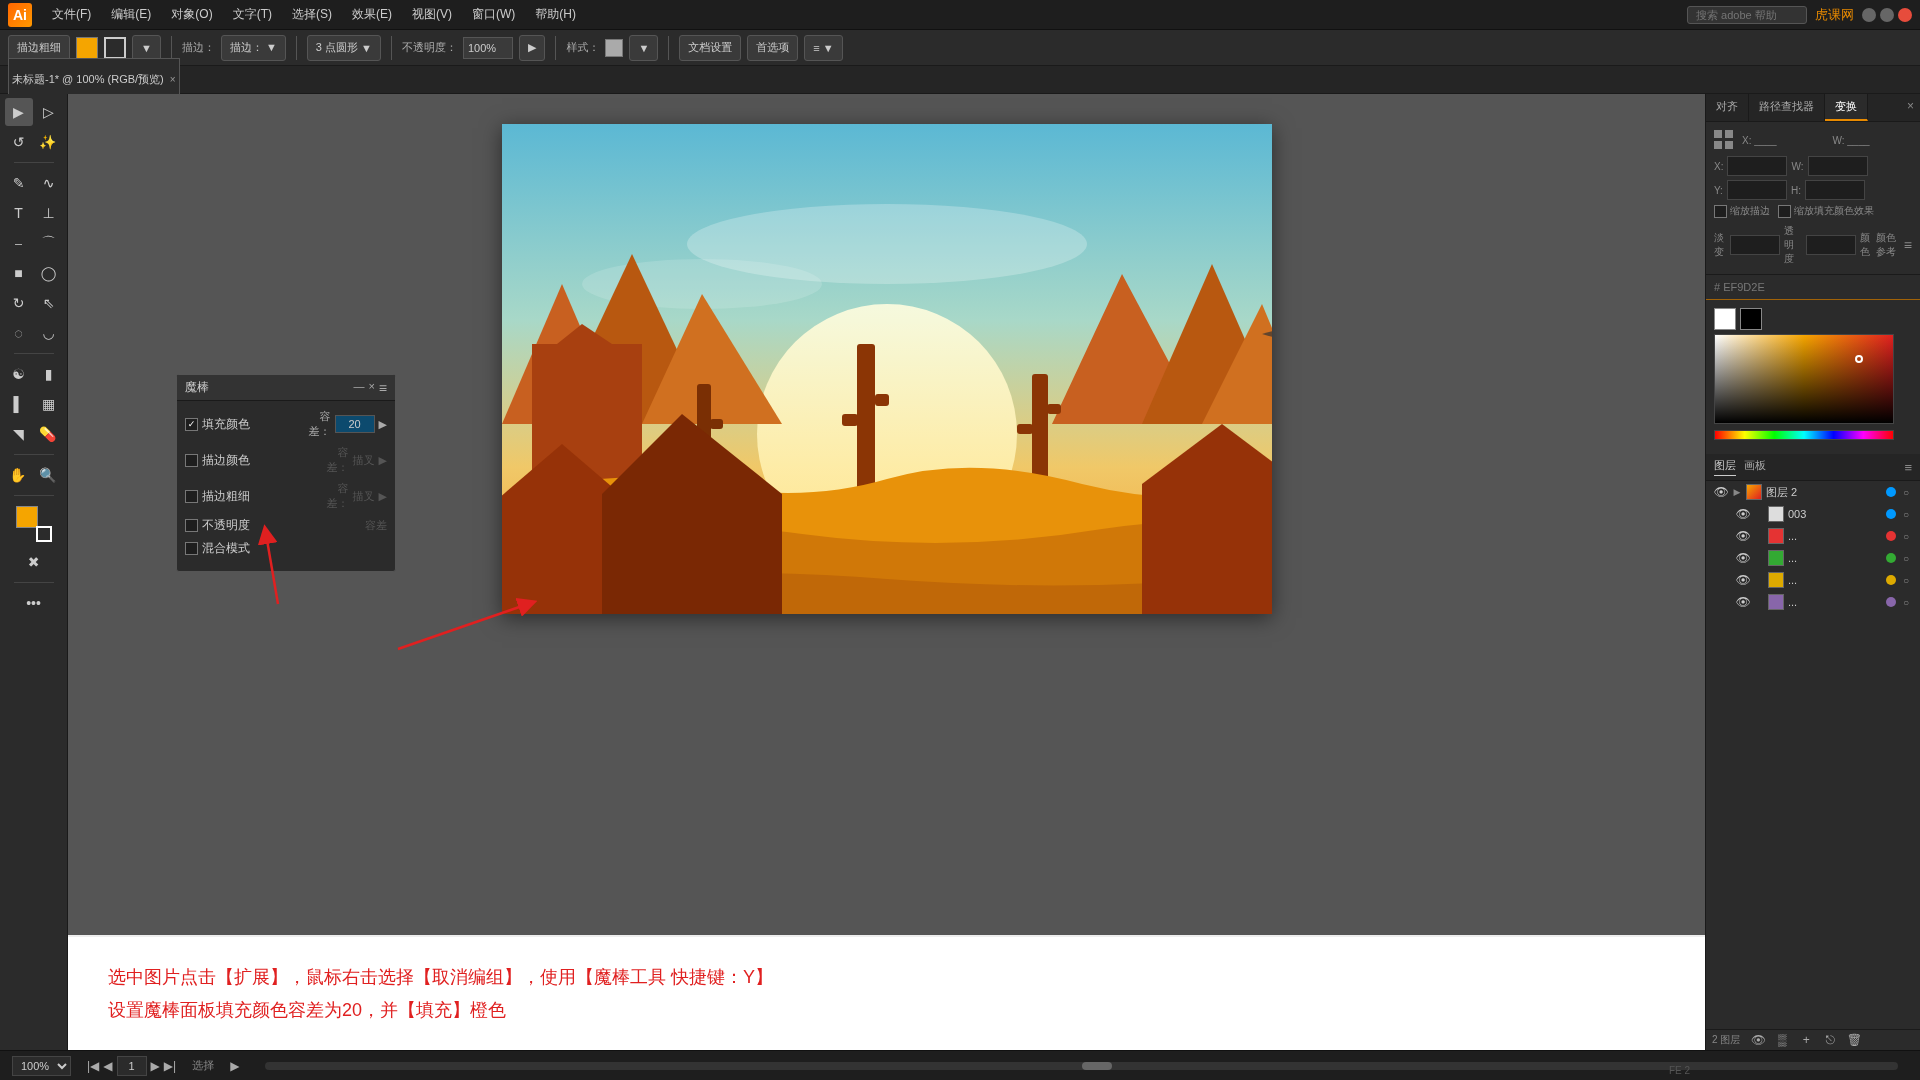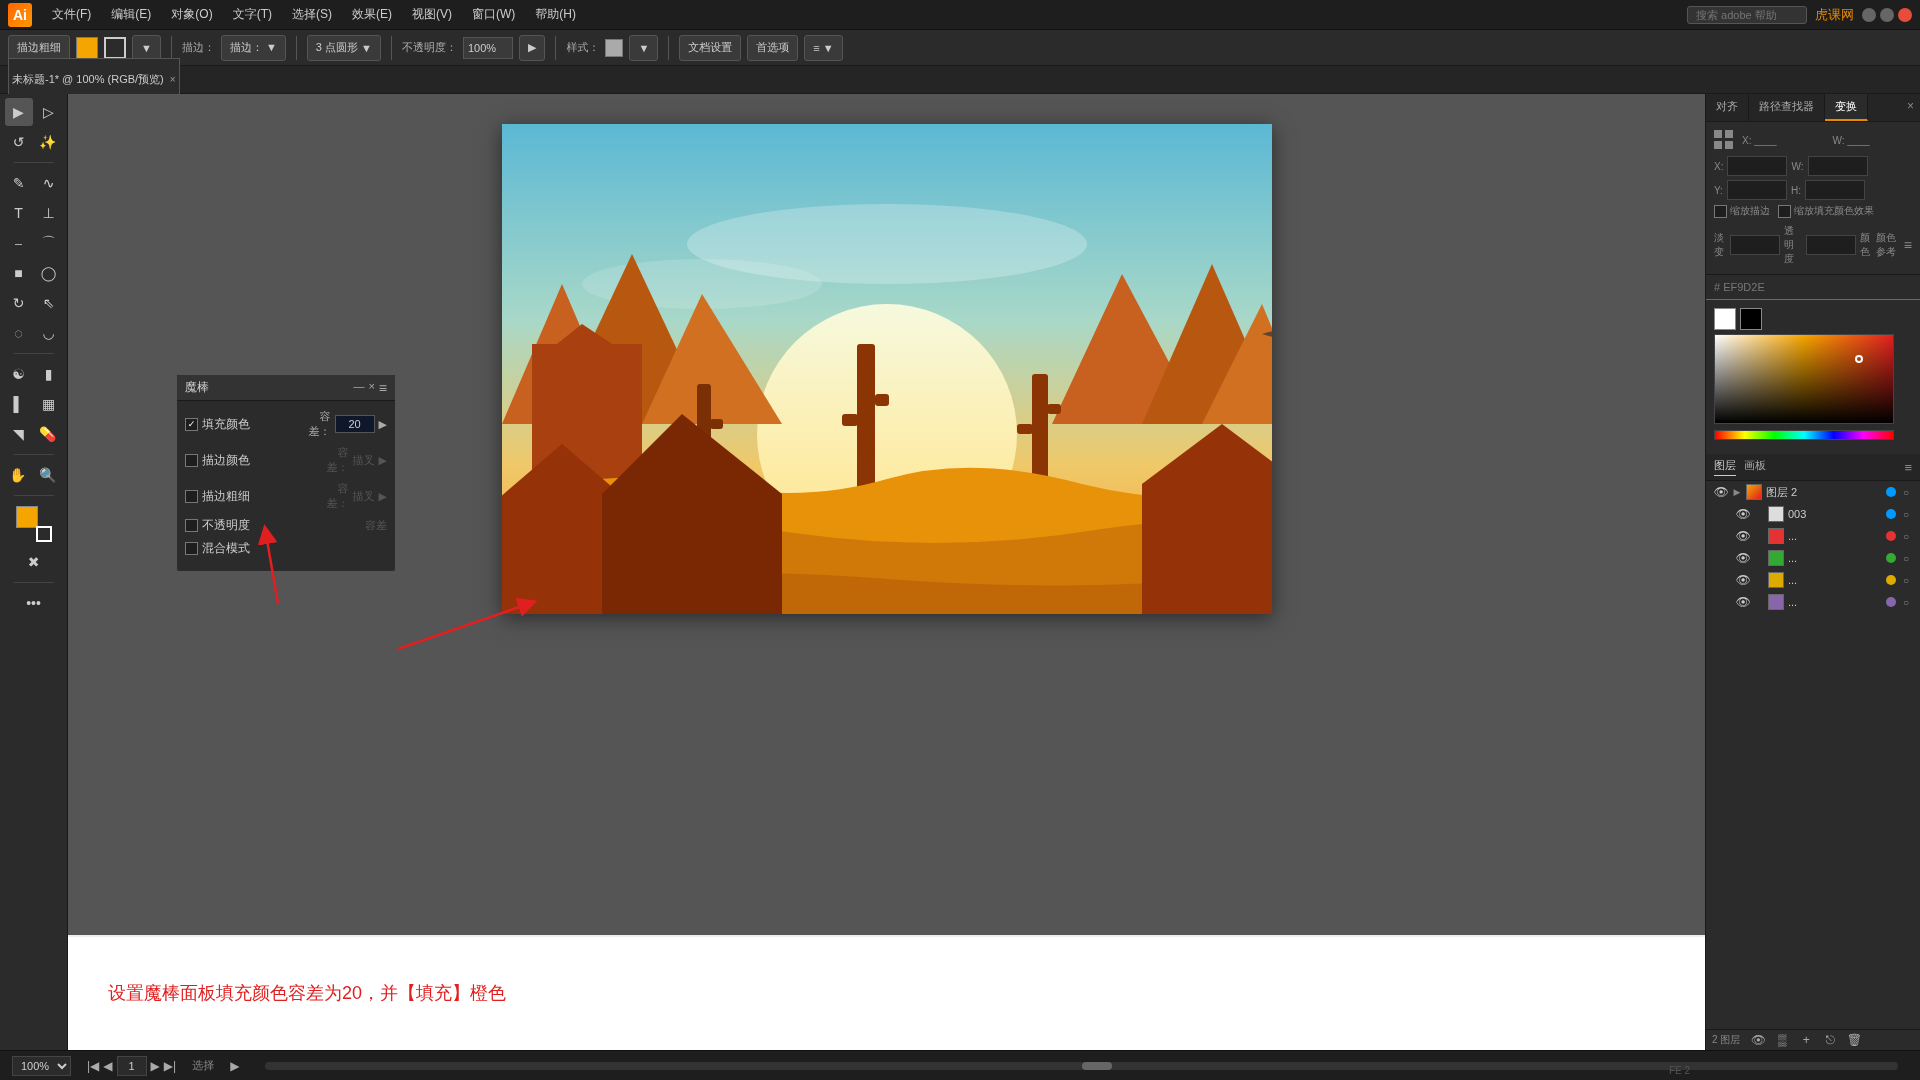--- a/index.html
+++ b/index.html
@@ -221,21 +221,21 @@
       border: 1px solid #777;
       background: #1e1e1e;
       display: flex; align-items: center; justify-content: center;
       cursor: pointer; font-size: 10px; flex-shrink: 0;
     }
     .checkbox.checked { background: #1e1e1e; }
     .checkbox.checked::after { content: "✓"; color: white; font-size: 9px; }
     .panel-row-label { color: #ccc; font-size: 12px; flex: 1; }
     .panel-row-value { color: #aaa; font-size: 11px; width: 30px; text-align: right; }
     .panel-tolerance-input {
-      background: #0f172a;
+      background: #0c4a6e;
       border: 1px solid #555;
       color: #ccc;
       font-size: 11px;
       width: 40px;
       height: 18px;
       padding: 0 3px;
       text-align: center;
     }
     .panel-arrow { color: #aaa; font-size: 11px; cursor: pointer; }
 
@@ -803,20 +803,21 @@
       <div class="layers-action-btn">👁</div>
       <div class="layers-action-btn">▒</div>
       <div class="layers-action-btn">+</div>
       <div class="layers-action-btn">⎋</div>
       <div class="layers-action-btn">🗑</div>
     </div>
   </div>
 </div>
 
 <div style="position:fixed;bottom:30px;left:68px;right:215px;height:115px;background:white;border-top:2px solid #eee;display:flex;flex-direction:column;justify-content:center;padding:16px 40px;z-index:5;">
+  <div class="instruction-text">选中图片点击【扩展】，鼠标右击选择【取消编组】，使用【魔棒工具 快捷键：Y】</div>
   <div class="instruction-text">设置魔棒面板填充颜色容差为20，并【填充】橙色</div>
 </div>
 
 <div class="status-bar">
   <div class="status-zoom">
     <select class="status-dropdown">
       <option>100%</option>
       <option>50%</option>
       <option>200%</option>
     </select>

